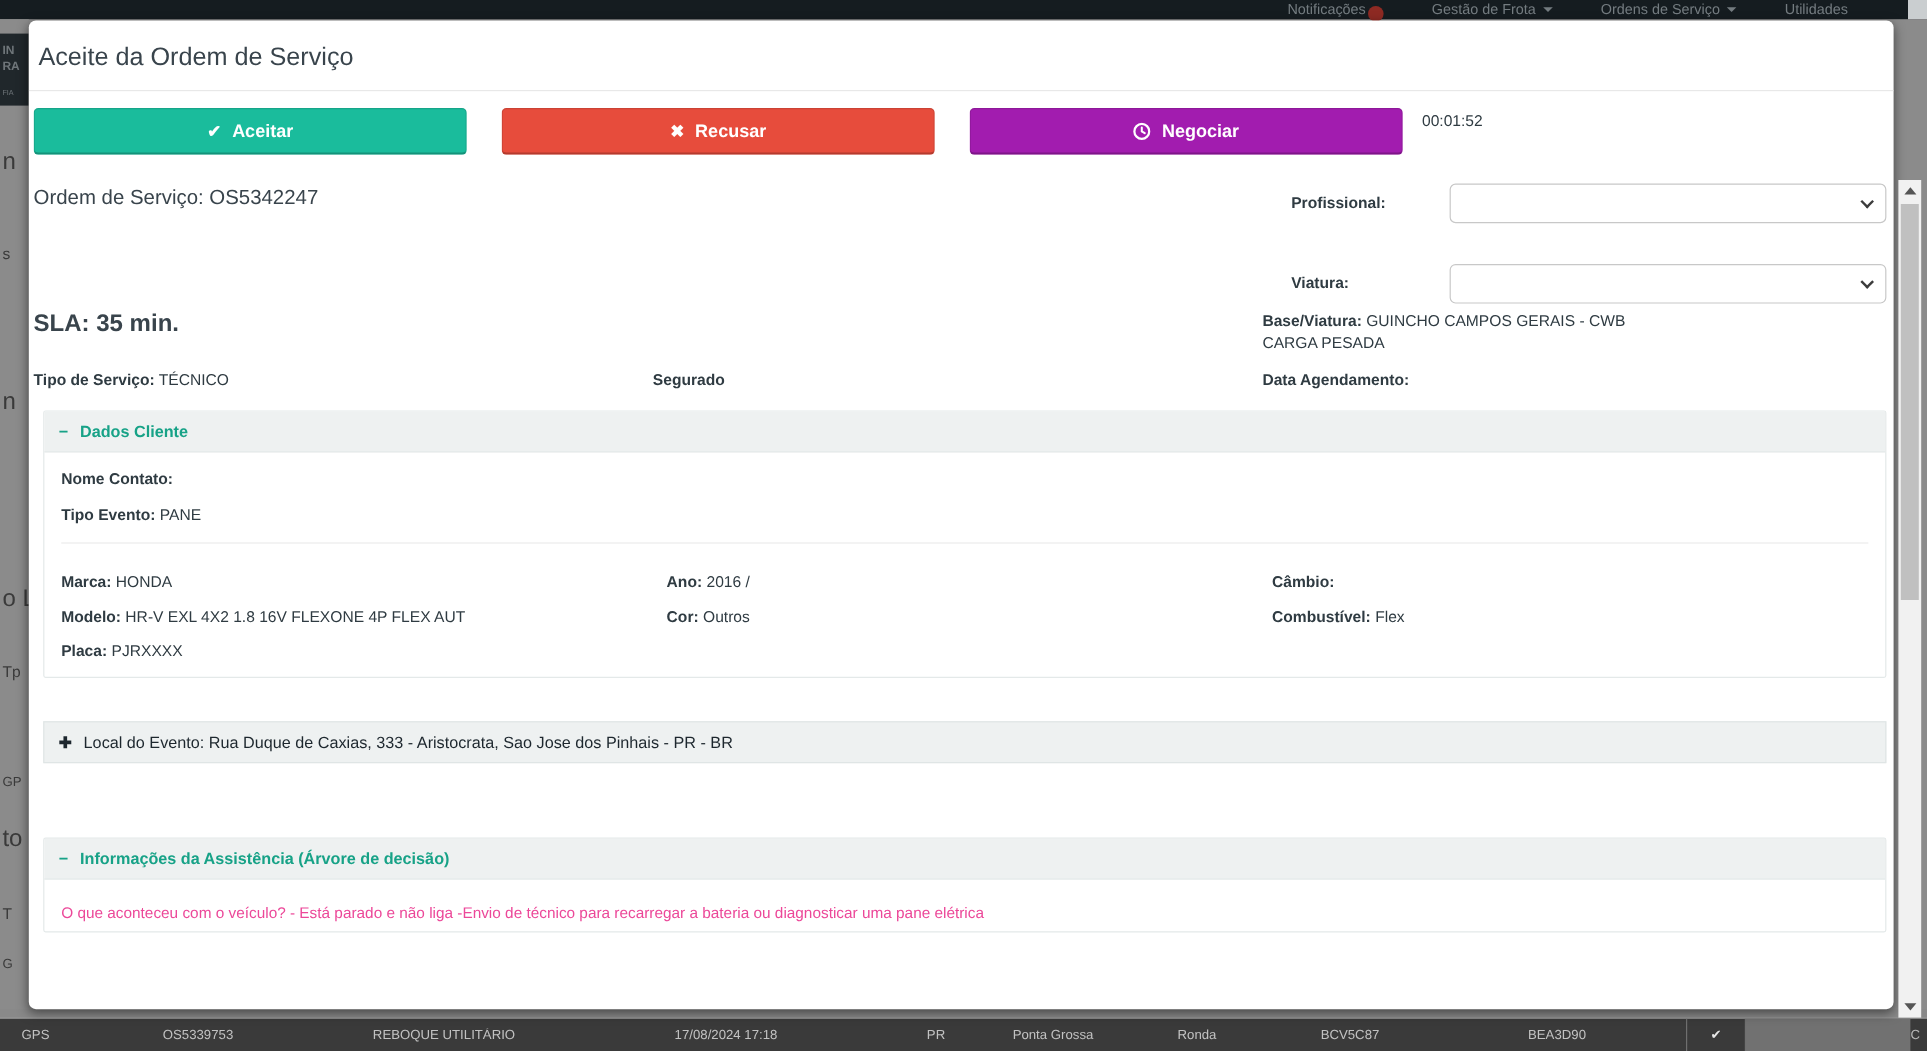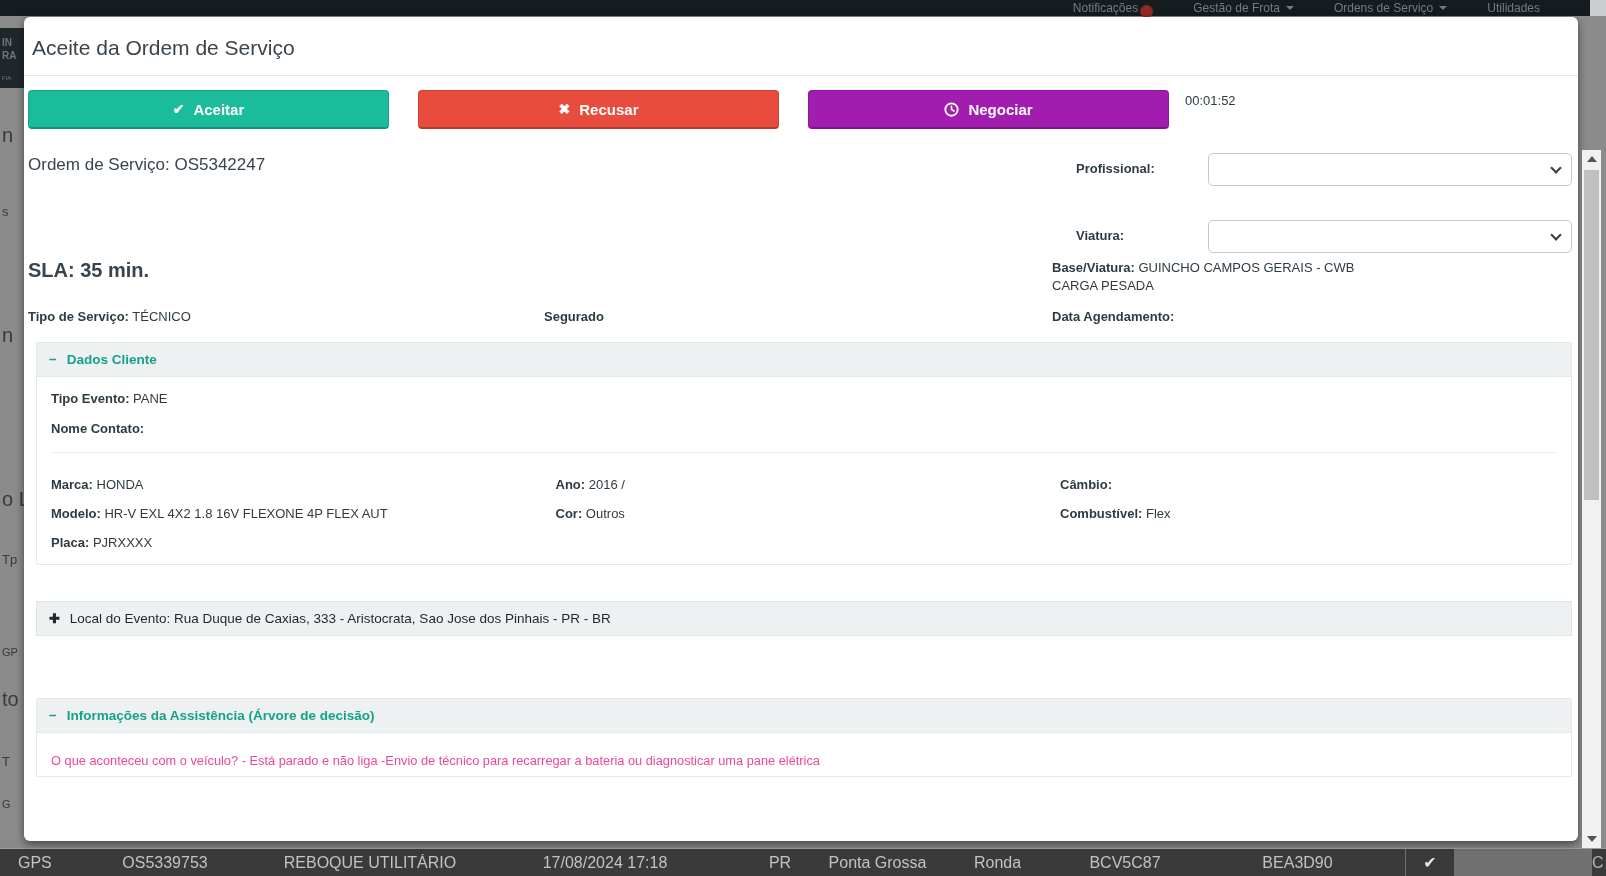--- a/index.html
+++ b/index.html
@@ -19,21 +19,21 @@
   .logo-block { position:absolute; left:0; top:12px; width:24px; height:60px; background:#20272b; color:#6f767a;
                 font-size:10px; font-weight:bold; line-height:13px; padding:8px 0 0 2px; }
   .logo-block .tiny { font-size:6px; font-weight:normal; margin-top:10px; }
   .frag { position:absolute; left:2px; color:#3a3a3a; font-size:20px; white-space:nowrap; }
   .f0{top:108px;} .f1{top:188px; font-size:13px;} .f2{top:308px;} .f3{top:472px;}
   .f4{top:536px; font-size:13px;} .f5{top:582px; font-size:11px;margin-top:48px;} .f6{top:672px;}
   .f7{top:738px; font-size:13px;} .f8{top:782px; font-size:11px;}
 
   .bottom-band { position:absolute; left:0; top:841px; width:1606px; height:8px; background:#898989; border-bottom:1px solid #9e9e9e; z-index:1;}
   .bottom-row { position:absolute; left:0; top:849px; width:1606px; height:27px; background:#3a3a3a;
-                display:flex; align-items:center; color:#c2c2c2; font-size:16px; z-index:1;}
+                display:flex; align-items:center; color:#c2c2c2; font-size:11px; z-index:1;}
   .br-cell { text-align:center; overflow:hidden; white-space:nowrap; }
   .br-c0{width:60px; text-align:left; padding-left:18px;} .br-c1{width:210px;} .br-c2{width:200px;}
   .br-c3{width:270px;} .br-c4{width:80px;} .br-c5{width:115px;} .br-c6{width:125px;}
   .br-c7{width:130px;} .br-c8{width:215px;}
   .br-check{width:50px; border-left:1px solid #6f6f6f; border-right:1px solid #6f6f6f; color:#e8e8e8; align-self:stretch; display:flex; align-items:center; justify-content:center;}
   .br-light{flex:1; background:#717171; align-self:stretch;}
   .br-end{width:14px; color:#b5b5b5;}
 
   
   .scrollbar { position:absolute; left:1582px; top:150px; width:19px; height:698px; background:#f1f1f1; z-index:6; }
@@ -220,26 +220,26 @@
     </div>
   </div>
 
   <div class="panel">
     <div class="panel-header">
       <span class="mini">−</span>
       <span>Dados Cliente</span>
     </div>
     <div class="panel-body">
       <div class="field-row">
+        <b class="lbl">Nome Contato:</b>
+        <span></span>
+      </div>
+      <div class="field-row">
         <b class="lbl">Tipo Evento:</b>
         <span>PANE</span>
-      </div>
-      <div class="field-row">
-        <b class="lbl">Nome Contato:</b>
-        <span></span>
       </div>
       <div class="hr"></div>
       <div class="veh-grid">
         <div>
           <b class="lbl">Marca:</b>
           <span>HONDA</span>
         </div>
         <div>
           <b class="lbl">Ano:</b>
           <span>2016 /</span>

